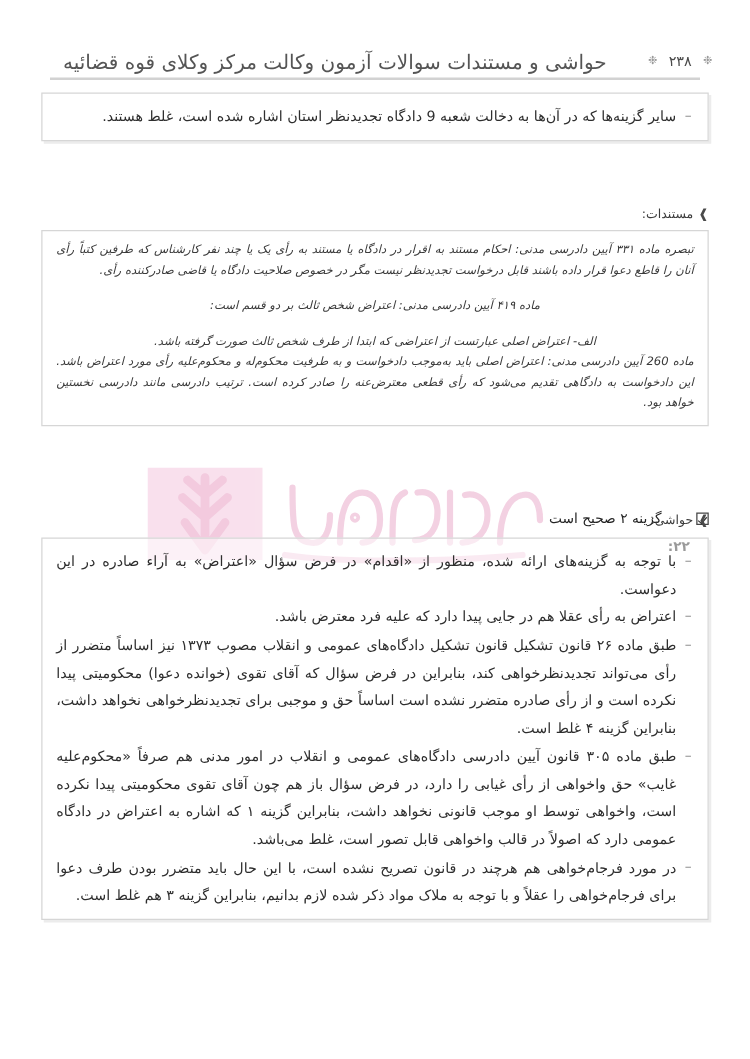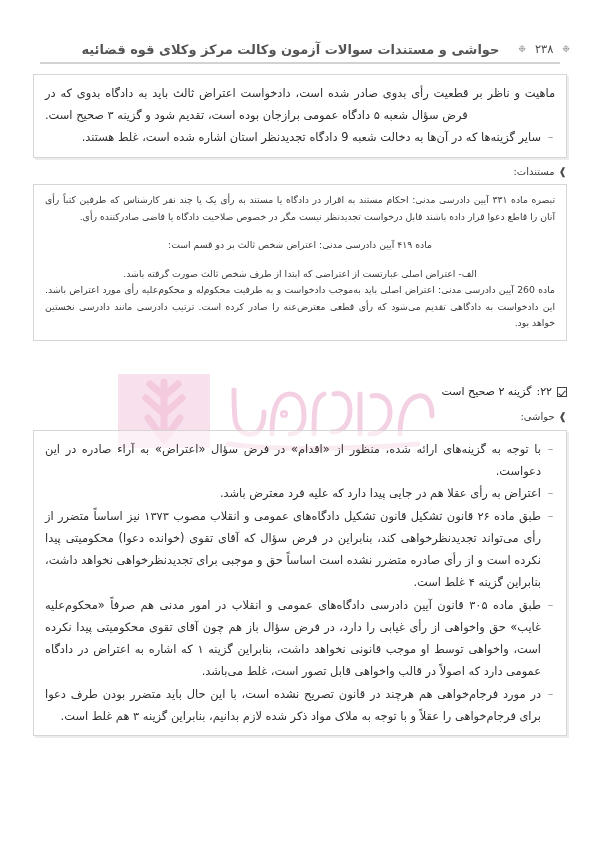--- a/index.html
+++ b/index.html
@@ -48,24 +48,23 @@
     line-height: 1;
     display: inline-block;
   }
   .runhead .pagenum {
     font-size: 11.5px;
     font-weight: normal;
     color: #4a4a4a;
     letter-spacing: .5px;
   }
   .runhead .htitle {
-    font-size: 13px;
+    font-size: 16px;
     color: #555555;
-    margin-right: 10px;
-    font-weight: bold;
+    margin-right: 24px;
   }
   .headrule {
     position: absolute;
     top: 62px;
     right: 40px;
     left: 40px;
     height: 2px;
     background: #d2d2d2;
   }
 
@@ -164,42 +163,43 @@
     position: absolute;
     left: 2px;
     top: 1px;
     width: 3px;
     height: 6px;
     border-right: 1.4px solid #333;
     border-bottom: 1.4px solid #333;
     transform: rotate(40deg);
   }
   .answerline .qno {
-    font-weight: normal;
+    font-weight: bold;
     font-size: 11px;
     color: #1f1f1f;
+    margin-top: 46px;
   }
 
   
   .watermark {
     position: absolute;
     left: 118px;
     top: 374px;
     width: 330px;
     height: 92px;
     pointer-events: none;
     z-index: 0;
     opacity: .85;
   }
   .watermark svg { display: block; }
 
   
   #block-intro   { position: absolute; top: 74px;  right: 33px; left: 33px; }
   #lbl-docs      { position: absolute; top: 166px; right: 33px; left: 33px; }
-  #block-docs    { position: absolute; top: 184px; right: 33px; left: 33px; }
+  #block-docs    { position: absolute; top: 184px; right: 33px; left: 33px; font-style: italic; }
   #answer-22     { position: absolute; top: 385px; right: 33px; left: 33px; z-index: 2; }
   #lbl-notes     { position: absolute; top: 411px; right: 33px; left: 33px; z-index: 2; }
   #block-notes   { position: absolute; top: 430px; right: 33px; left: 33px; z-index: 2; background: rgba(255,255,255,0.55); }
 
   .row-right { display: flex; justify-content: flex-start; }
 </style>
 </head>
 <body>
 
 <div class="page">
@@ -227,21 +227,20 @@
         <path d="M214 58 C226 58 232 48 232 36 C232 24 226 18 216 20"></path>
         <path d="M242 20 L242 60"></path>
         <path d="M252 60 C264 60 272 50 272 38 C272 26 264 20 254 22"></path>
         <path d="M282 60 C282 40 288 24 300 22 C310 20 314 30 314 42"></path>
         <path d="M110 70 C150 76 230 76 300 70"></path>
       </g>
     </svg>
   </div>
 
   <div class="box double" id="block-intro">
-    <div class="para">ماهیت و ناظر بر قطعیت رأی بدوی صادر شده است، دادخواست اعتراض ثالث باید به دادگاه بدوی که در فرض سؤال شعبه ۵ دادگاه عمومی برازجان بوده است، تقدیم شود و گزینه ۳ صحیح است.</div>
     <div class="li">
       <span class="dash">–</span>
       <span class="txt">سایر گزینه‌ها که در آن‌ها به دخالت شعبه 9 دادگاه تجدیدنظر استان اشاره شده است، غلط هستند.</span>
     </div>
   </div>
 
   <div class="seclabel" id="lbl-docs">
     <span class="chev">❱</span>
     <span>مستندات:</span>
   </div>

